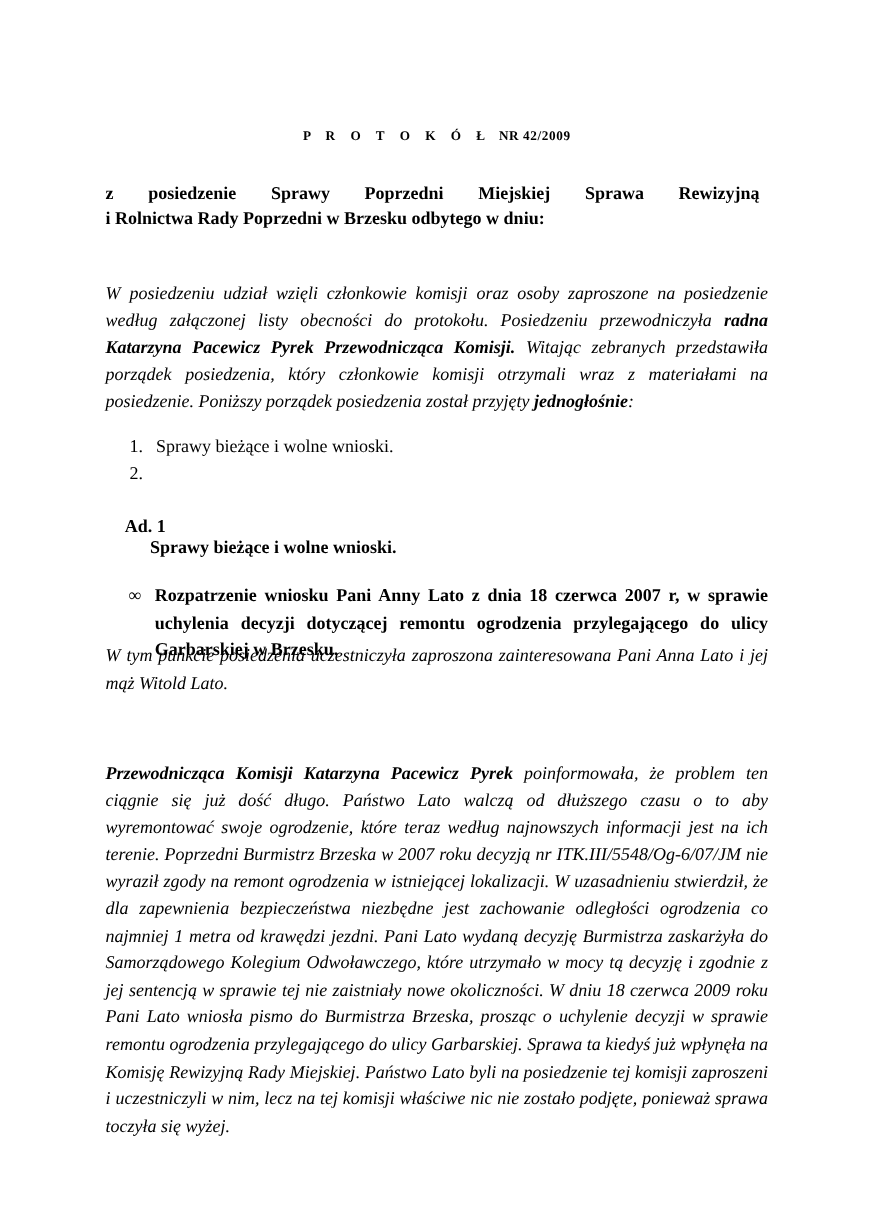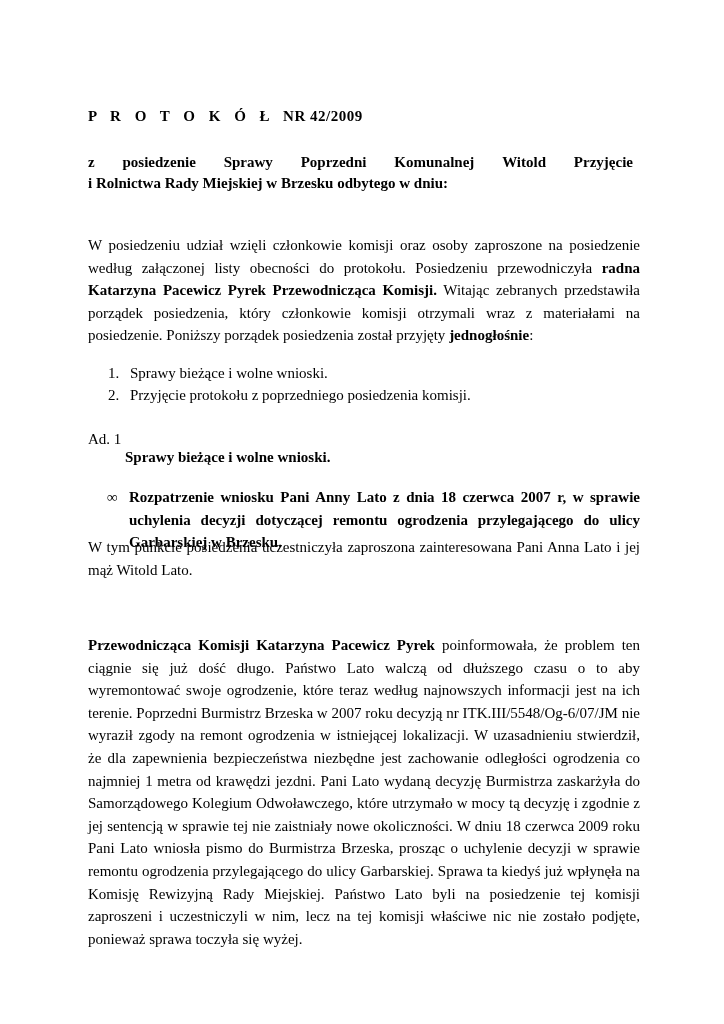--- a/index.html
+++ b/index.html
@@ -3,73 +3,72 @@
 <meta charset="utf-8">
 <style>
   html, body { margin: 0; padding: 0; background: #ffffff; }
   body {
     width: 724px; height: 1024px; overflow: hidden; position: relative;
     font-family: "Liberation Serif", "DejaVu Serif", serif;
     color: #000000; font-size: 15px;
   }
   .page { position: absolute; left: 88px; top: 0; width: 552px; }
   .title {
-    position: absolute; top: 108px; left: 0; width: 552px; 
-    font-weight: bold; font-size: 15px; letter-spacing: 0.5px;
+    position: absolute; top: 108px; left: 0; width: 552px; text-align: center;
+    font-weight: bold; font-size: 11px; letter-spacing: 0.5px;
   }
   .title .spaced { letter-spacing: 5px; }
   .subtitle { position: absolute; top: 152px; left: 0; width: 552px; font-weight: bold; line-height: 21px; }
   .subtitle .line1 { display: flex; justify-content: space-between; width: 545px; }
   .subtitle .date { padding-left: 122px; }
   .para {
     position: absolute; left: 0; width: 552px; text-align: justify;
-    line-height: 22.6px; margin: 0;
+    line-height: 22.6px; margin: 0; font-style: italic;
   }
   .para b { font-weight: bold; }
   .agenda { position: absolute; top: 362px; left: 0; width: 552px; line-height: 22px; }
   .agenda .item { display: flex; padding-left: 20px; }
   .agenda .num { width: 22px; }
-  .ad-heading { position: absolute; top: 428px; left: 0; font-weight: normal; line-height: 22px; }
+  .ad-heading { position: absolute; top: 428px; left: 16px; font-weight: bold; line-height: 22px; }
   .ad-sub { position: absolute; top: 449px; left: 37px; font-weight: bold; }
   .bullet-block { position: absolute; top: 486px; left: 19px; width: 533px; display: flex; font-weight: bold; line-height: 22.5px; }
   .bullet-block .sym { width: 22px; font-weight: normal; }
   .bullet-block .text { width: 511px; text-align: justify; }
 </style>
 </head>
 <body>
 
 <div class="page">
   <div class="title">
     <span class="spaced">P R O T O K Ó Ł</span>&nbsp;
     <span>NR 42/2009</span>
   </div>
 
   <div class="subtitle">
     <div class="line1">
       <span>z</span>
       <span>posiedzenie</span>
       <span>Sprawy</span>
       <span>Poprzedni</span>
-      <span>Komunalnej</span>
-      <span>Witold</span>
-      <span>Przyjęcie</span>
+      <span>Miejskiej</span>
+      <span>Sprawa</span>
+      <span>Rewizyjną</span>
     </div>
-    <div>i Rolnictwa Rady Miejskiej w Brzesku odbytego w dniu:</div>
+    <div>i Rolnictwa Rady Poprzedni w Brzesku odbytego w dniu:</div>
   </div>
 
   <p class="para" style="top:234px;"><span>W posiedzeniu udział wzięli członkowie komisji oraz osoby zaproszone na posiedzenie według załączonej listy obecności do protokołu. Posiedzeniu przewodniczyła </span><b>radna Katarzyna Pacewicz Pyrek Przewodnicząca Komisji.</b><span> Witając zebranych przedstawiła porządek posiedzenia, który członkowie komisji otrzymali wraz z materiałami na posiedzenie. Poniższy porządek posiedzenia został przyjęty </span><b>jednogłośnie</b><span>:</span></p>
 
   <div class="agenda">
     <div class="item">
       <span class="num">1.</span>
       <span>Sprawy bieżące i wolne wnioski.</span>
     </div>
     <div class="item">
       <span class="num">2.</span>
-      <span>Przyjęcie protokołu z poprzedniego posiedzenia komisji.</span>
     </div>
   </div>
 
   <div class="ad-heading">Ad.  1</div>
   <div class="ad-sub">Sprawy bieżące i wolne wnioski.</div>
 
   <div class="bullet-block">
     <span class="sym">∞</span>
     <span class="text">Rozpatrzenie wniosku Pani Anny Lato z dnia 18 czerwca 2007 r, w sprawie uchylenia decyzji  dotyczącej remontu ogrodzenia przylegającego do ulicy Garbarskiej w Brzesku.</span>
   </div>

